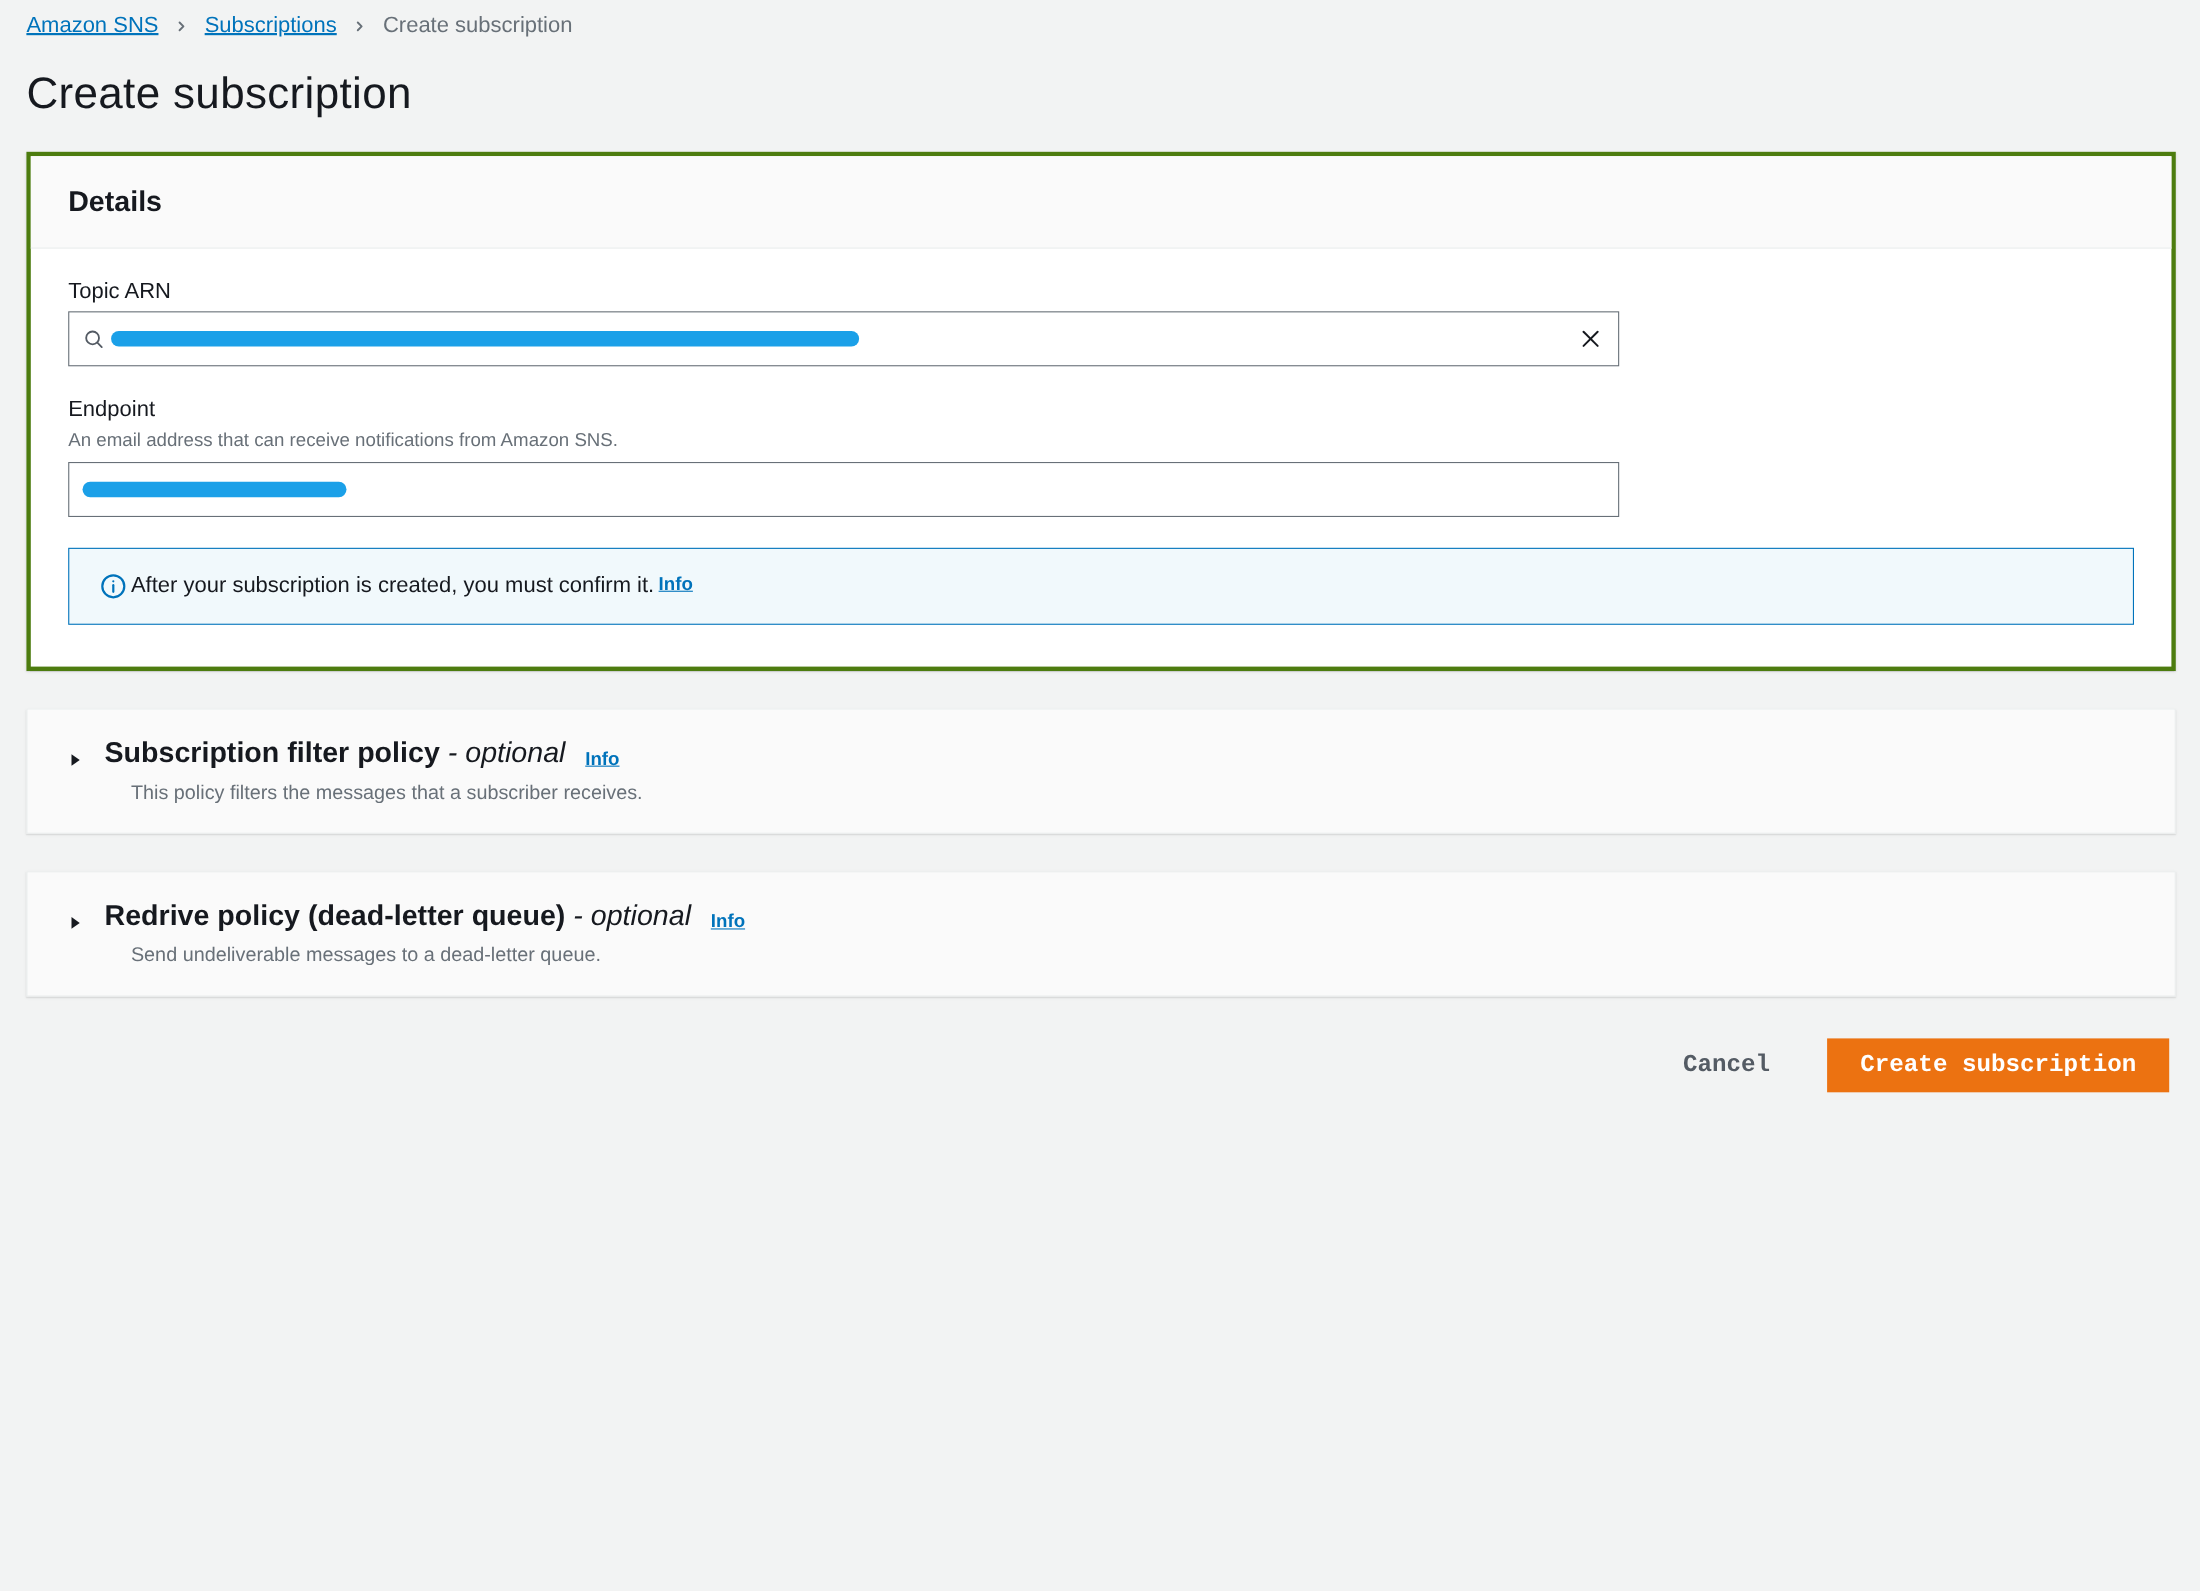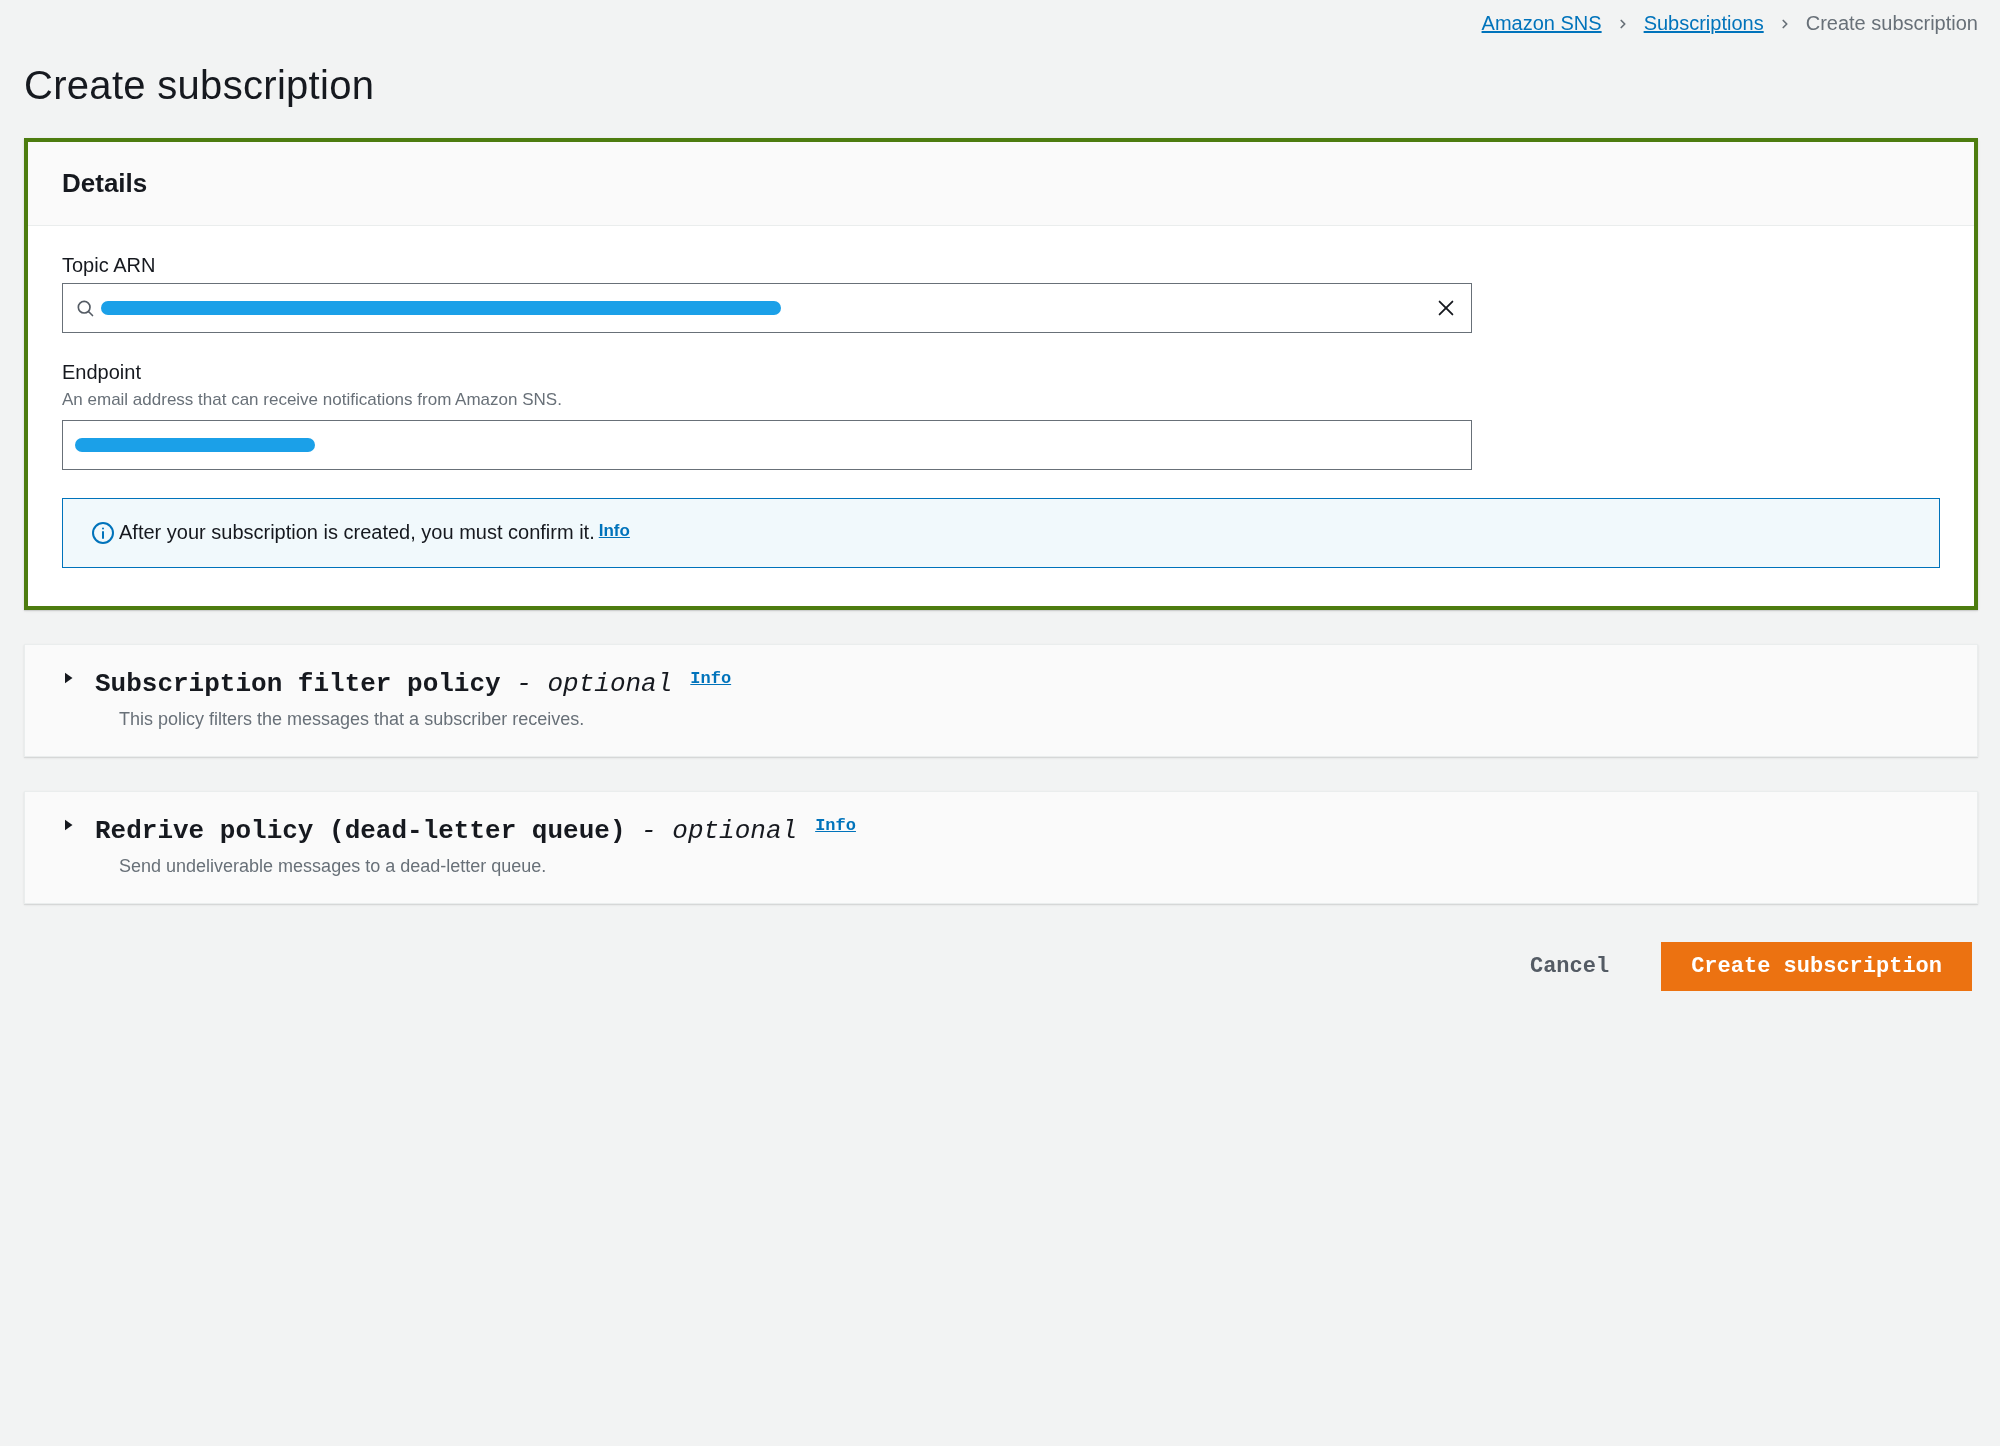--- a/index.html
+++ b/index.html
@@ -17,21 +17,20 @@
     transform-origin: top left;
   }
 
   
   .breadcrumbs {
     display: flex;
     align-items: center;
     gap: 14px;
     font-size: 20px;
     margin-bottom: 28px;
-    justify-content: flex-end;
   }
   .breadcrumbs a {
     color: #0073bb;
     font-weight: 500;
     text-decoration: underline;
   }
   .breadcrumbs .current {
     color: #687078;
     font-weight: 500;
   }
@@ -144,24 +143,23 @@
   
   .collapsible {
     background: #fafafa;
     border: 1px solid #eaeded;
     box-shadow: 0 1px 1px rgba(0,0,0,0.08), 0 1px 3px rgba(0,0,0,0.06);
     padding: 24px 34px 26px 34px;
     margin-bottom: 34px;
   }
   .collapsible-header {
     display: flex;
-    align-items: flex-start;
+    align-items: flex-end;
     gap: 18px;
     cursor: pointer;
-    font-family: Liberation Mono, monospace;
   }
   .caret-icon { color: #16191f; display: inline-flex; }
   .collapsible-title {
     font-size: 26px;
     font-weight: 700;
     color: #16191f;
   }
   .optional {
     font-style: italic;
     font-weight: 500;

